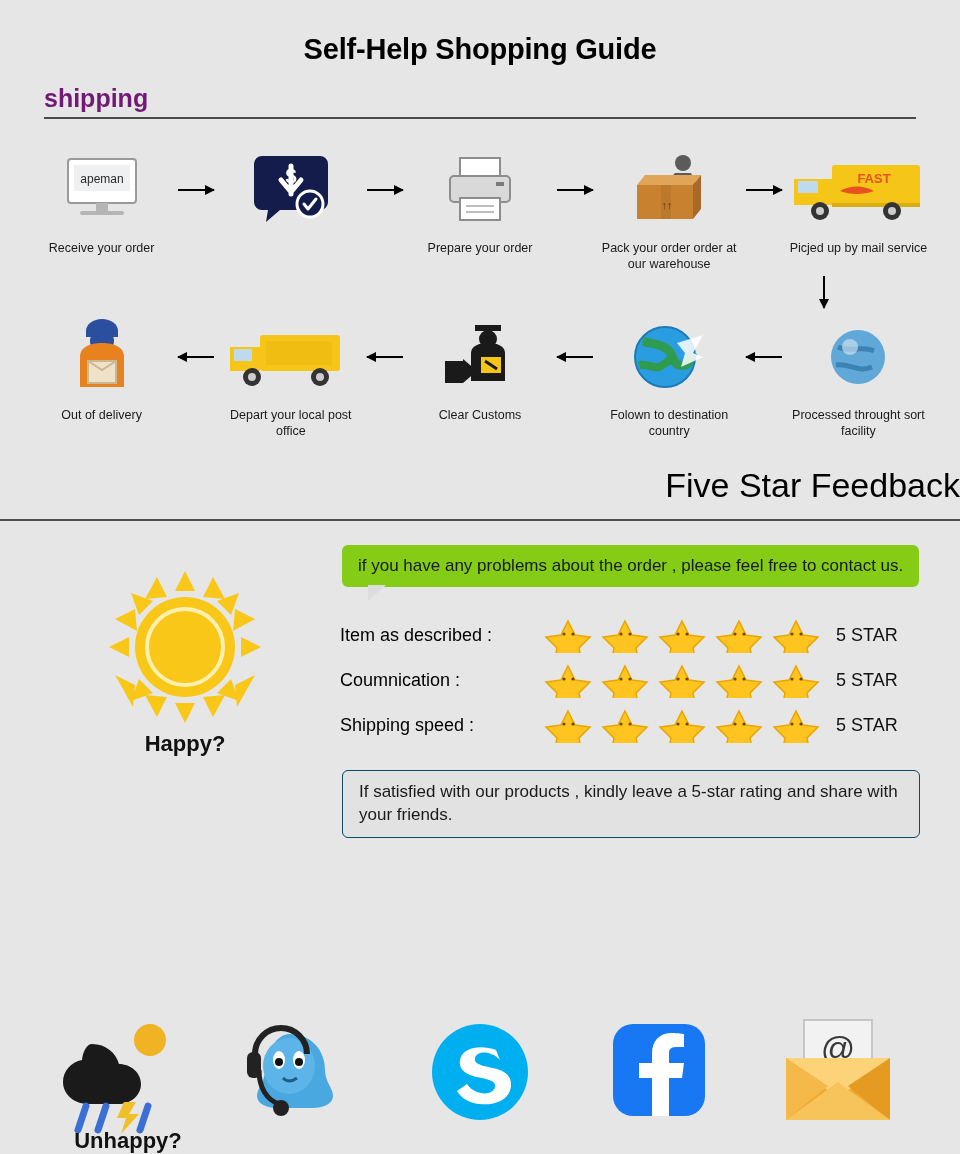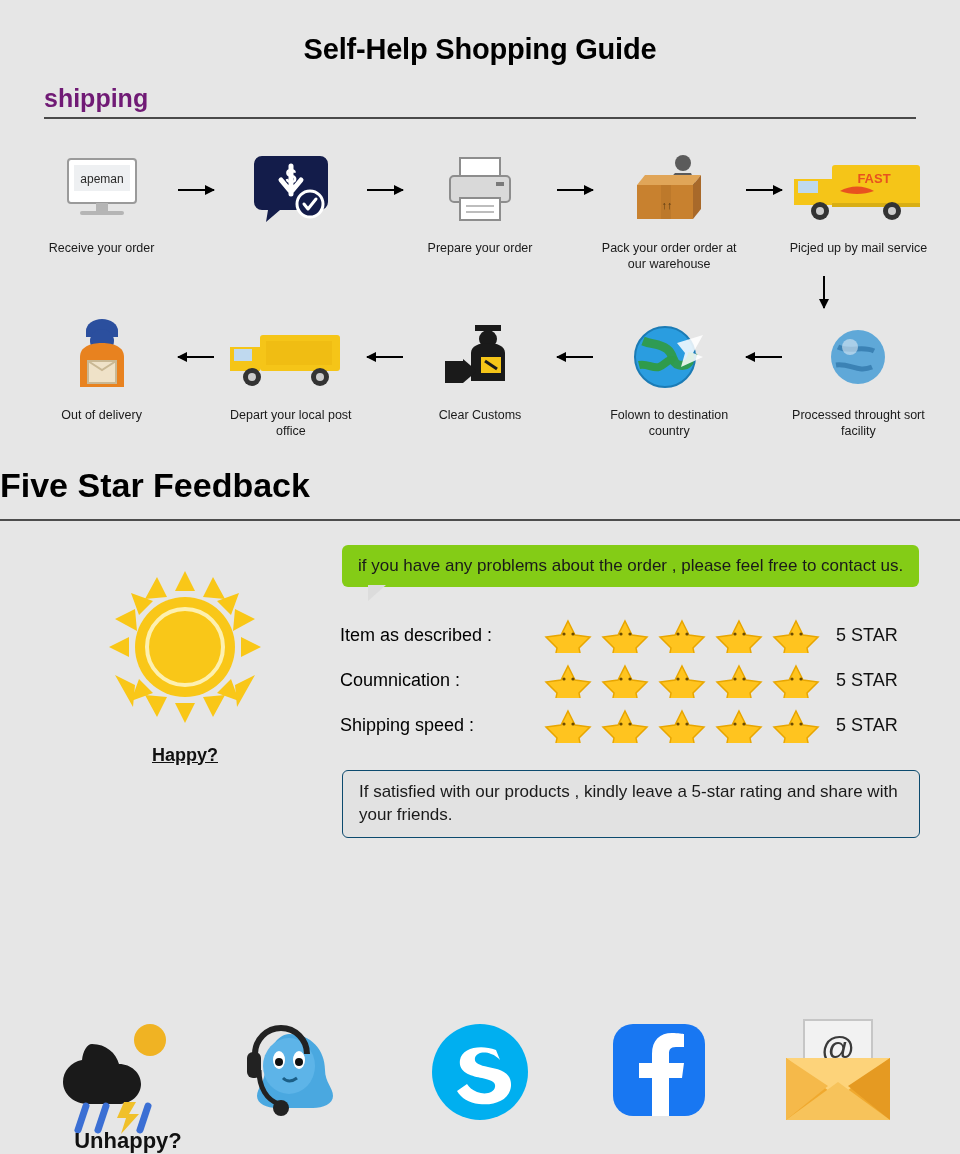--- a/index.html
+++ b/index.html
@@ -100,47 +100,45 @@
     position: absolute;
     bottom: -1px; left: -4px;
     border-top: 10px solid #000;
     border-left: 5px solid transparent;
     border-right: 5px solid transparent;
   }
   .flow-row.reverse { margin-top: 6px; }
 
   
   .feedback-title {
-    text-align: left;
+    text-align: right;
     font-size: 34px;
-    font-weight: bold;
+    font-weight: normal;
     margin-top: 26px;
     color: #000;
   }
   .divider {
     height: 2px;
     background: #4d4d4d;
     margin-top: 14px;
   }
 
   
   .feedback {
     display: flex;
     padding: 24px 40px 0 40px;
   }
   .feedback-left {
     width: 290px;
     text-align: center;
     padding-top: 22px;
   }
   .mood-label {
-    font-size: 18px;
+    font-size: 22px;
     font-weight: bold;
-    margin-top: 14px;
-    text-decoration: underline;
   }
   .feedback-right { flex: 1; padding-left: 4px; }
 
   .bubble {
     background: #84cc16;
     border-radius: 6px;
     padding: 10px 16px;
     font-size: 17px;
     line-height: 1.35;
     color: #1a1a1a;

